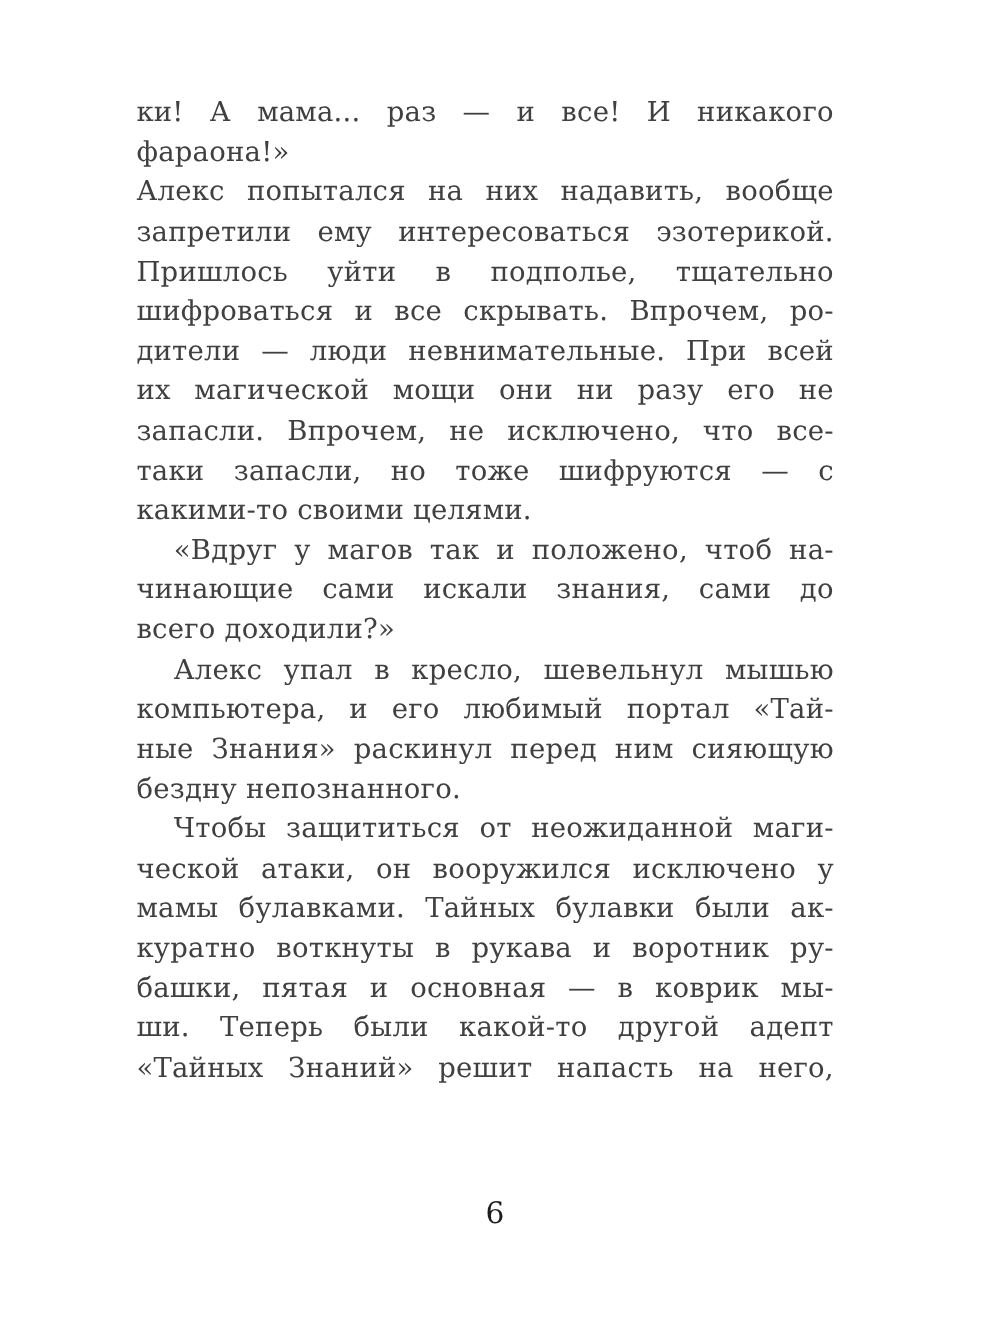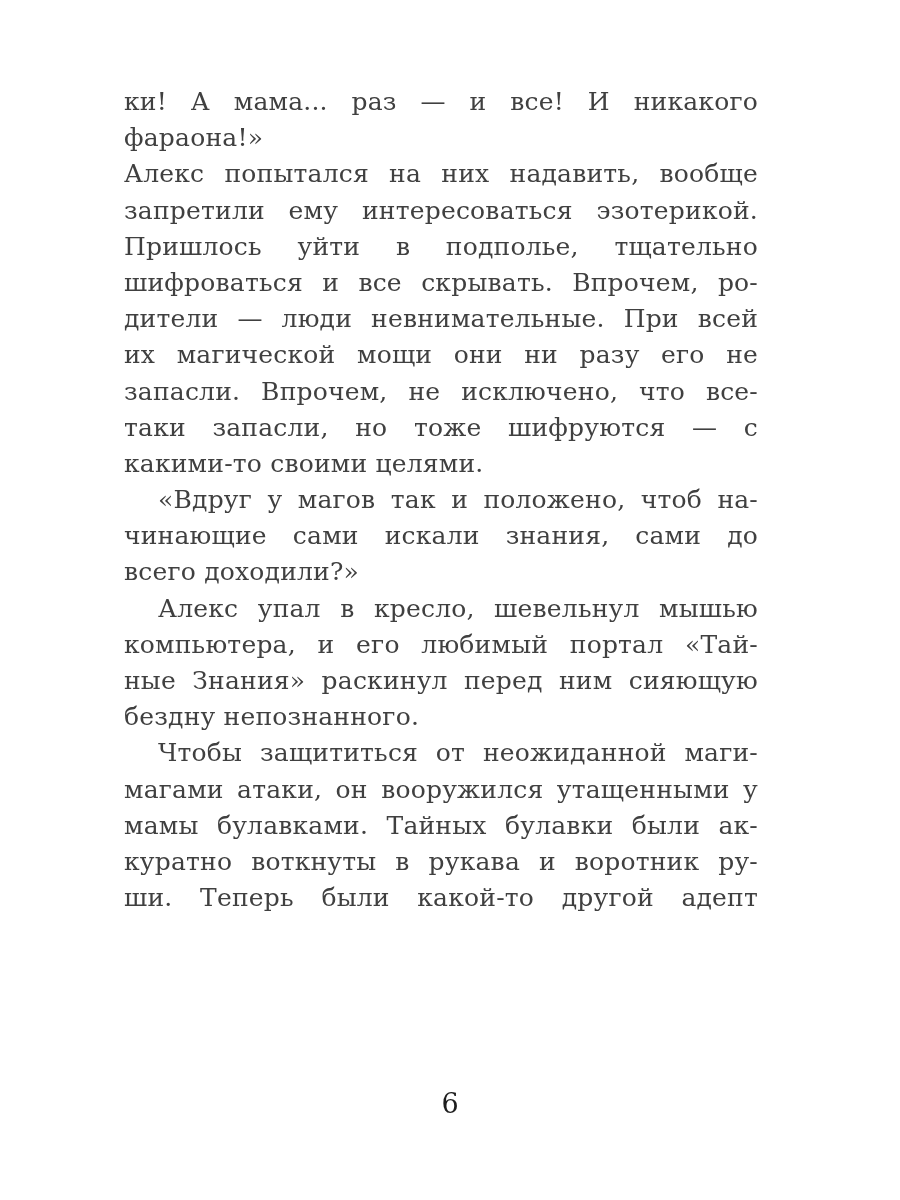--- a/index.html
+++ b/index.html
@@ -49,20 +49,22 @@
     <div class="line last">всего доходили?»</div>
   </div>
   <div>
     <div class="line indent">Алекс упал в кресло, шевельнул мышью</div>
     <div class="line">компьютера, и его любимый портал «Тай-</div>
     <div class="line">ные Знания» раскинул перед ним сияющую</div>
     <div class="line last">бездну непознанного.</div>
   </div>
   <div>
     <div class="line indent">Чтобы защититься от неожиданной маги-</div>
-    <div class="line">магами атаки, он вооружился утащенными у</div>
+    <div class="line">ческой атаки, он вооружился исключено у</div>
     <div class="line">мамы булавками. Тайных булавки были ак-</div>
     <div class="line">куратно воткнуты в рукава и воротник ру-</div>
+    <div class="line">башки, пятая и основная — в коврик мы-</div>
     <div class="line">ши. Теперь были какой-то другой адепт</div>
+    <div class="line">«Тайных Знаний» решит напасть на него,</div>
   </div>
 </div>
 
 <div class="pagenum">6</div>
 
 </body></html>

